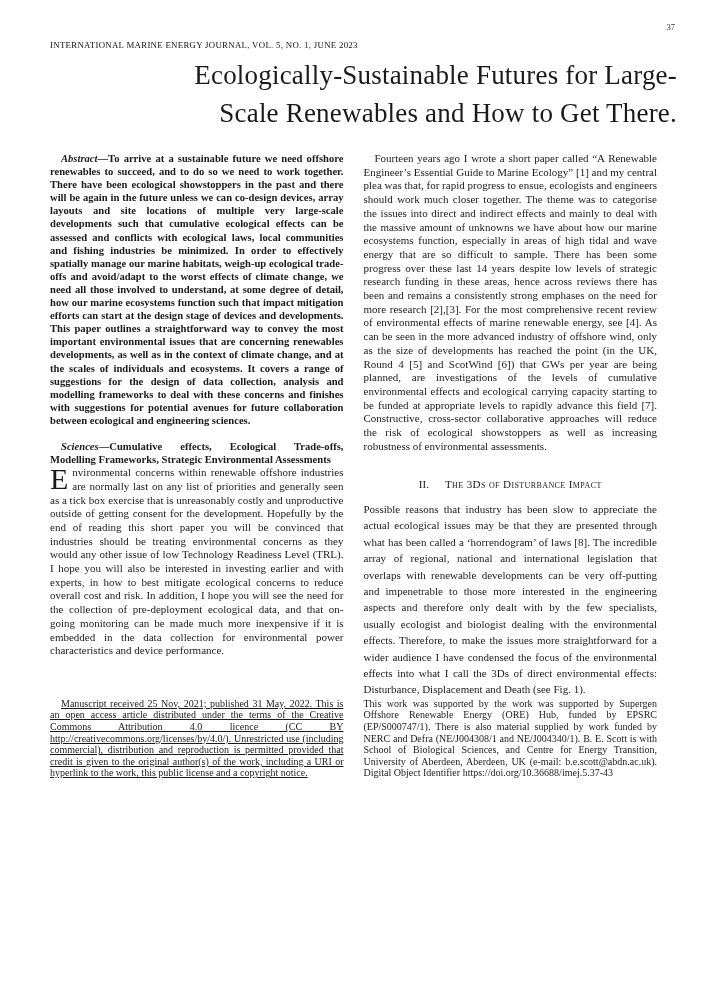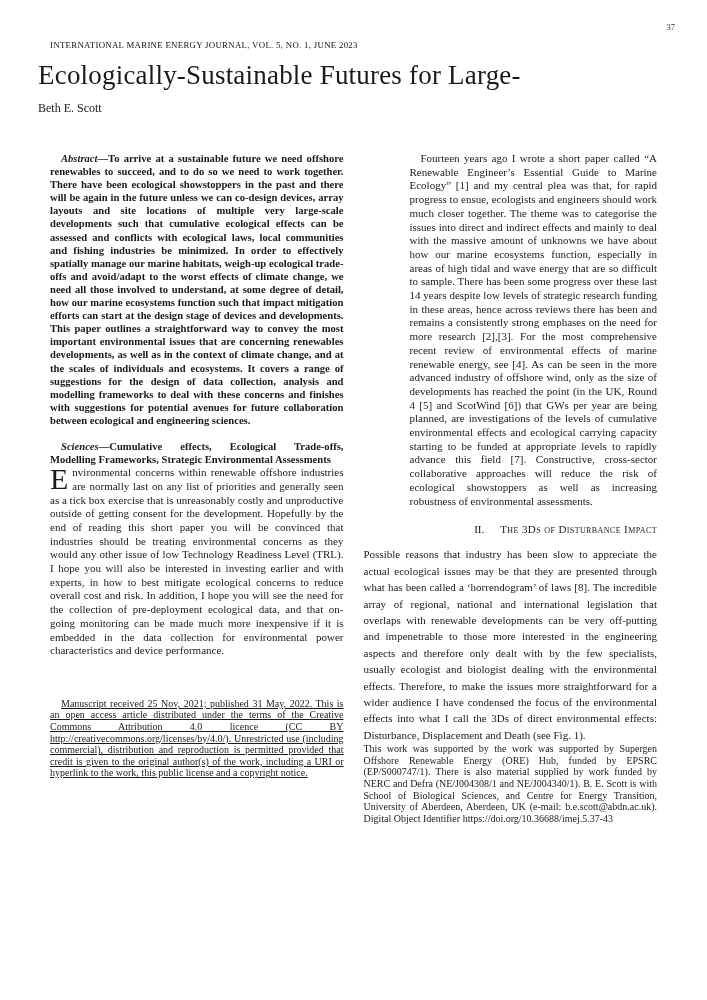--- a/index.html
+++ b/index.html
@@ -17,52 +17,51 @@
     position: absolute; top: 22px; right: 32px;
     font-size: 8.5px; color: #333;
   }
   .journal-header {
     position: absolute; top: 40px; left: 50px; right: 50px;
     font-size: 8.8px; letter-spacing: 0.3px; color: #111;
   }
 
   .title-block {
     position: absolute; top: 56px; left: 38px; right: 30px;
-    text-align: left;
+    text-align: right;
   }
   .paper-title { font-size: 27px; font-weight: 400; line-height: 38px; letter-spacing: 0.2px; }
   .author { margin-top: 7px; font-size: 12px; }
 
   .columns {
     position: absolute; top: 152px; left: 50px; right: 50px; bottom: 20px;
     display: flex; gap: 20px;
   }
   .col {
     flex: 1 1 0; min-width: 0;
     display: flex; flex-direction: column;
     text-align: justify;
-    align-items: flex-end;
   }
 
   .abstract, .keywords {
     font-size: 10.6px; font-weight: bold; line-height: 13.1px;
     text-indent: 11px;
   }
   .keywords { margin-top: 13px; }
   .lead-in { font-style: italic; font-weight: bold; }
 
   .sec-heading {
     text-align: center; text-indent: 0;
     font-size: 11px; font-weight: 400; margin: 15px 0 11px 0;
   }
   .sec-num { margin-right: 16px; }
   .sec-title { font-variant: small-caps; letter-spacing: 0.4px; }
 
   .body-par { font-size: 11px; line-height: 13.7px; }
-  .indent { text-indent: 11px; margin-left: 46px; }
+  .indent { text-indent: 11px; }
 
   .dropcap {
     float: left;
     font-size: 30px; line-height: 24px;
     padding: 1px 4px 0 0;
   }
 
   .sec2-par { font-size: 11px; line-height: 16.4px; }
 
   .footnote {
@@ -78,22 +77,22 @@
 <body>
 
 <div class="page">
 
   <div class="pageno">37</div>
   <div class="journal-header">INTERNATIONAL MARINE ENERGY JOURNAL, VOL. 5, NO. 1, JUNE 2023</div>
 
   <div class="title-block">
     <div class="paper-title">
       <div>Ecologically-Sustainable Futures for Large-</div>
+      <div>Scale Renewables and How to Get There.</div>
     </div>
-    <div class="author">Beth E. Scott</div>
   </div>
 
   <div class="columns">
 
     <div class="col">
       <p class="abstract"><span class="lead-in">Abstract</span><span>—To arrive at a sustainable future we need offshore renewables to succeed, and to do so we need to work together. There have been ecological showstoppers in the past and there will be again in the future unless we can co-design devices, array layouts and site locations of multiple very large-scale developments such that cumulative ecological effects can be assessed and conflicts with ecological laws, local communities and fishing industries be minimized. In order to effectively spatially manage our marine habitats, weigh-up ecological trade-offs and avoid/adapt to the worst effects of climate change, we need all those involved to understand, at some degree of detail, how our marine ecosystems function such that impact mitigation efforts can start at the design stage of devices and developments. This paper outlines a straightforward way to convey the most important environmental issues that are concerning renewables developments, as well as in the context of climate change, and at the scales of individuals and ecosystems. It covers a range of suggestions for the design of data collection, analysis and modelling frameworks to deal with these concerns and finishes with suggestions for potential avenues for future collaboration between ecological and engineering sciences.</span></p>
 
       <p class="keywords"><span class="lead-in">Sciences</span><span>—Cumulative effects, Ecological Trade-offs, Modelling Frameworks, Strategic Environmental Assessments</span></p>
 
 

